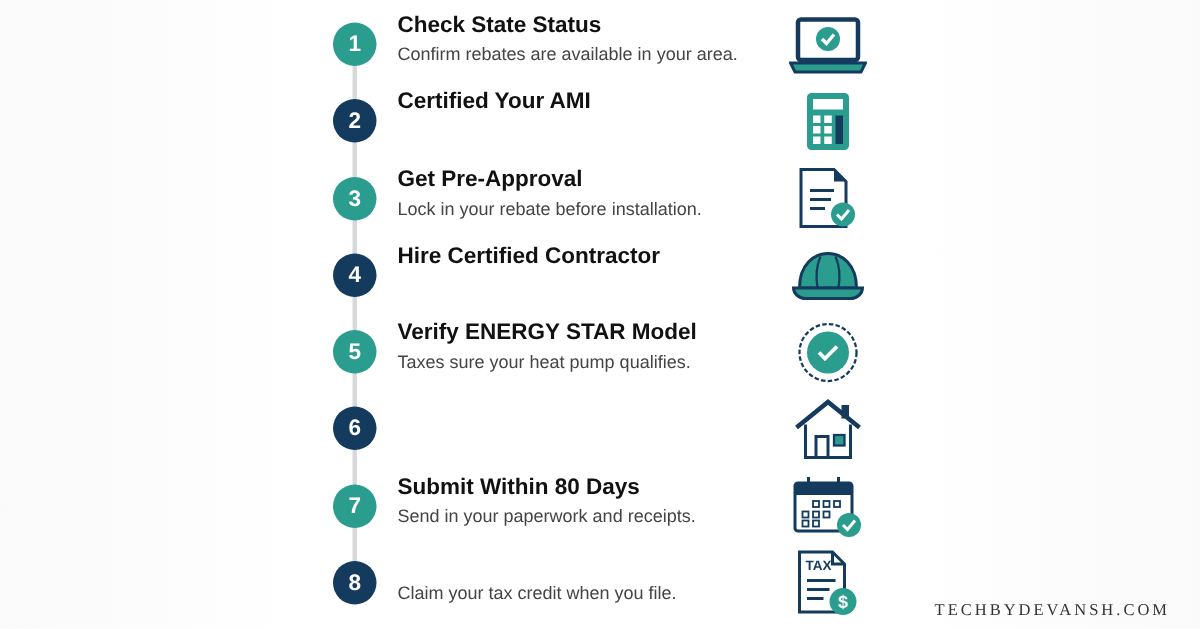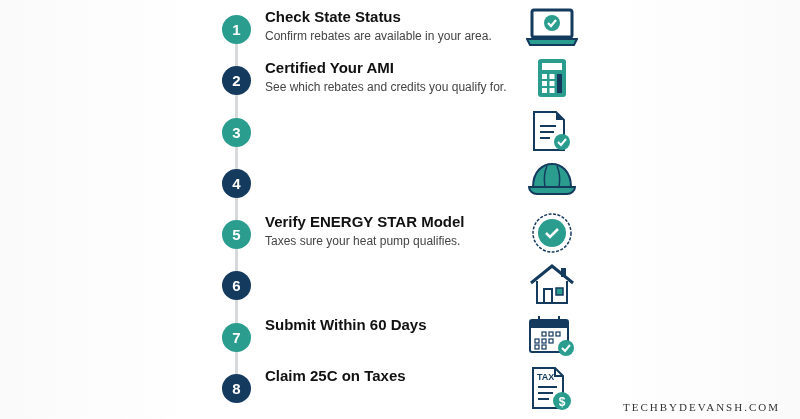--- a/index.html
+++ b/index.html
@@ -7,21 +7,21 @@
   .panel { position: absolute; left: 205px; top: 0; width: 400px; height: 419px; background: #ffffff; }
   .bg-left { position: absolute; left: 0; top: 0; width: 205px; height: 419px; background: linear-gradient(to right, #fafafa, #ffffff); }
   .bg-right { position: absolute; left: 605px; top: 0; width: 195px; height: 419px; background: linear-gradient(to left, #fafafa, #ffffff); }
   .timeline { position: absolute; left: 235px; top: 20px; width: 3px; height: 380px; background: #d6d8da; }
   .step { position: absolute; left: 220px; width: 380px; height: 50px; }
   .badge { position: absolute; left: 2px; top: 8px; width: 29px; height: 29px; border-radius: 50%; color: #fff; font-weight: bold; font-size: 15px; display: flex; align-items: center; justify-content: center; }
   .badge.teal { background: #2a9d8f; }
   .badge.navy { background: #143a5e; }
   .title { position: absolute; left: 45px; top: 1px; font-size: 15px; font-weight: bold; color: #111; white-space: nowrap; }
   .desc { position: absolute; left: 45px; top: 22px; font-size: 12px; color: #444; white-space: nowrap; }
-  .icon { position: absolute; left: 304px; top: 0px; width: 56px; height: 46px; display: flex; align-items: flex-start; justify-content: center; }
+  .icon { position: absolute; left: 304px; top: 0px; width: 56px; height: 46px; display: flex; align-items: center; justify-content: center; }
   .footer { position: absolute; right: 20px; bottom: 6px; font-family: "Liberation Serif", "DejaVu Serif", serif; font-size: 11px; letter-spacing: 2px; color: #333; text-align: right; }
 </style>
 </head>
 <body>
 
 <div class="bg-left"></div>
 <div class="bg-right"></div>
 <div class="panel"></div>
 <div class="timeline"></div>
 
@@ -35,55 +35,57 @@
       <path d="M1 32 H51 L48 38 H4 Z" fill="#2a9d8f" stroke="#143a5e" stroke-width="2"></path>
       <circle cx="26" cy="16" r="8" fill="#2a9d8f"></circle>
       <path d="M22 16 L25 19 L30 13" fill="none" stroke="#fff" stroke-width="2.2"></path>
     </svg>
   </div>
 </div>
 
 <div class="step" style="top:58px">
   <div class="badge navy">2</div>
   <div class="title">Certified Your AMI</div>
-  <div class="desc">See which rebates and credits you qualify for.</div>
   <div class="icon">
     <svg width="30" height="40" viewBox="0 0 30 40">
       <rect x="1" y="1" width="28" height="38" rx="3" fill="#2a9d8f"></rect>
       <rect x="5" y="5" width="20" height="7" fill="#fff"></rect>
       <g fill="#fff">
         <rect x="5" y="16" width="5" height="5"></rect>
           <rect x="12.5" y="16" width="5" height="5"></rect>
         <rect x="5" y="23" width="5" height="5"></rect>
           <rect x="12.5" y="23" width="5" height="5"></rect>
         <rect x="5" y="30" width="5" height="5"></rect>
           <rect x="12.5" y="30" width="5" height="5"></rect>
       </g>
       <rect x="20" y="16" width="5" height="19" fill="#143a5e"></rect>
     </svg>
   </div>
 </div>
 
 <div class="step" style="top:110px">
   <div class="badge teal">3</div>
+  <div class="title">Get Pre-Approval</div>
+  <div class="desc">Lock in your rebate before installation.</div>
   <div class="icon">
     <svg width="44" height="44" viewBox="0 0 44 44">
       <path d="M4 2 H26 L34 10 V40 H4 Z" fill="#fff" stroke="#143a5e" stroke-width="2"></path>
       <path d="M26 2 V10 H34 Z" fill="#143a5e"></path>
       <line x1="10" y1="16" x2="26" y2="16" stroke="#143a5e" stroke-width="2"></line>
       <line x1="10" y1="22" x2="24" y2="22" stroke="#143a5e" stroke-width="2"></line>
       <line x1="10" y1="28" x2="20" y2="28" stroke="#143a5e" stroke-width="2"></line>
       <circle cx="32" cy="32" r="8" fill="#2a9d8f"></circle>
       <path d="M28 32 L31 35 L36 29" fill="none" stroke="#fff" stroke-width="2"></path>
     </svg>
   </div>
 </div>
 
 <div class="step" style="top:161px">
   <div class="badge navy">4</div>
+  <div class="title">Hire Certified Contractor</div>
   <div class="icon">
     <svg width="50" height="36" viewBox="0 0 50 36">
       <path d="M6 26 C6 10 16 3 25 3 C34 3 44 10 44 26 Z" fill="#2a9d8f" stroke="#143a5e" stroke-width="2"></path>
       <path d="M2 26 H48 C48 30 44 33 40 33 H10 C6 33 2 30 2 26 Z" fill="#2a9d8f" stroke="#143a5e" stroke-width="2"></path>
       <path d="M20 5 Q16 14 18 26 M30 5 Q34 14 32 26" fill="none" stroke="#143a5e" stroke-width="1.5"></path>
     </svg>
   </div>
 </div>
 
 <div class="step" style="top:212px">
@@ -107,21 +109,22 @@
       <rect x="33" y="5" width="5" height="9" fill="#143a5e"></rect>
       <path d="M9 18 V40 H39 V18" fill="none" stroke="#143a5e" stroke-width="2"></path>
       <path d="M16 40 V26 H24 V40" fill="none" stroke="#143a5e" stroke-width="2"></path>
       <rect x="28" y="25" width="7" height="7" fill="#2a9d8f" stroke="#143a5e" stroke-width="1.5"></rect>
     </svg>
   </div>
 </div>
 
 <div class="step" style="top:315px">
   <div class="badge teal">7</div>
-  <div class="title">Submit Within 60 Days</div>
+  <div class="title">Submit Within 80 Days</div>
+  <div class="desc">Send in your paperwork and receipts.</div>
   <div class="icon">
     <svg width="48" height="42" viewBox="0 0 48 42">
       <rect x="2" y="5" width="38" height="32" rx="2" fill="#fff" stroke="#143a5e" stroke-width="2"></rect>
       <rect x="2" y="5" width="38" height="8" fill="#143a5e"></rect>
       <line x1="11" y1="1" x2="11" y2="8" stroke="#143a5e" stroke-width="2"></line>
       <line x1="31" y1="1" x2="31" y2="8" stroke="#143a5e" stroke-width="2"></line>
       <g fill="none" stroke="#143a5e" stroke-width="1.2">
         <rect x="14" y="17" width="4" height="4"></rect>
           <rect x="21" y="17" width="4" height="4"></rect>
           <rect x="28" y="17" width="4" height="4"></rect>
@@ -132,21 +135,21 @@
           <rect x="14" y="30" width="4" height="4"></rect>
       </g>
       <circle cx="38" cy="33" r="8" fill="#2a9d8f"></circle>
       <path d="M34 33 L37 36 L42 30" fill="none" stroke="#fff" stroke-width="2"></path>
     </svg>
   </div>
 </div>
 
 <div class="step" style="top:366px">
   <div class="badge navy">8</div>
-  <div class="title">Claim 25C on Taxes</div>
+  <div class="desc">Claim your tax credit when you file.</div>
   <div class="icon">
     <svg width="46" height="46" viewBox="0 0 46 46">
       <path d="M4 2 H26 L34 10 V42 H4 Z" fill="#fff" stroke="#143a5e" stroke-width="2"></path>
       <path d="M26 2 V10 H34" fill="none" stroke="#143a5e" stroke-width="2"></path>
       <text x="8" y="14" font-family="Liberation Sans, sans-serif" font-weight="bold" font-size="9" fill="#143a5e">TAX</text>
       <line x1="9" y1="21" x2="28" y2="21" stroke="#143a5e" stroke-width="2"></line>
       <line x1="9" y1="27" x2="24" y2="27" stroke="#143a5e" stroke-width="2"></line>
       <line x1="9" y1="33" x2="20" y2="33" stroke="#143a5e" stroke-width="2"></line>
       <circle cx="33" cy="35" r="9" fill="#2a9d8f"></circle>
       <text x="33" y="39.5" text-anchor="middle" font-family="Liberation Sans, sans-serif" font-weight="bold" font-size="12" fill="#fff">$</text>

